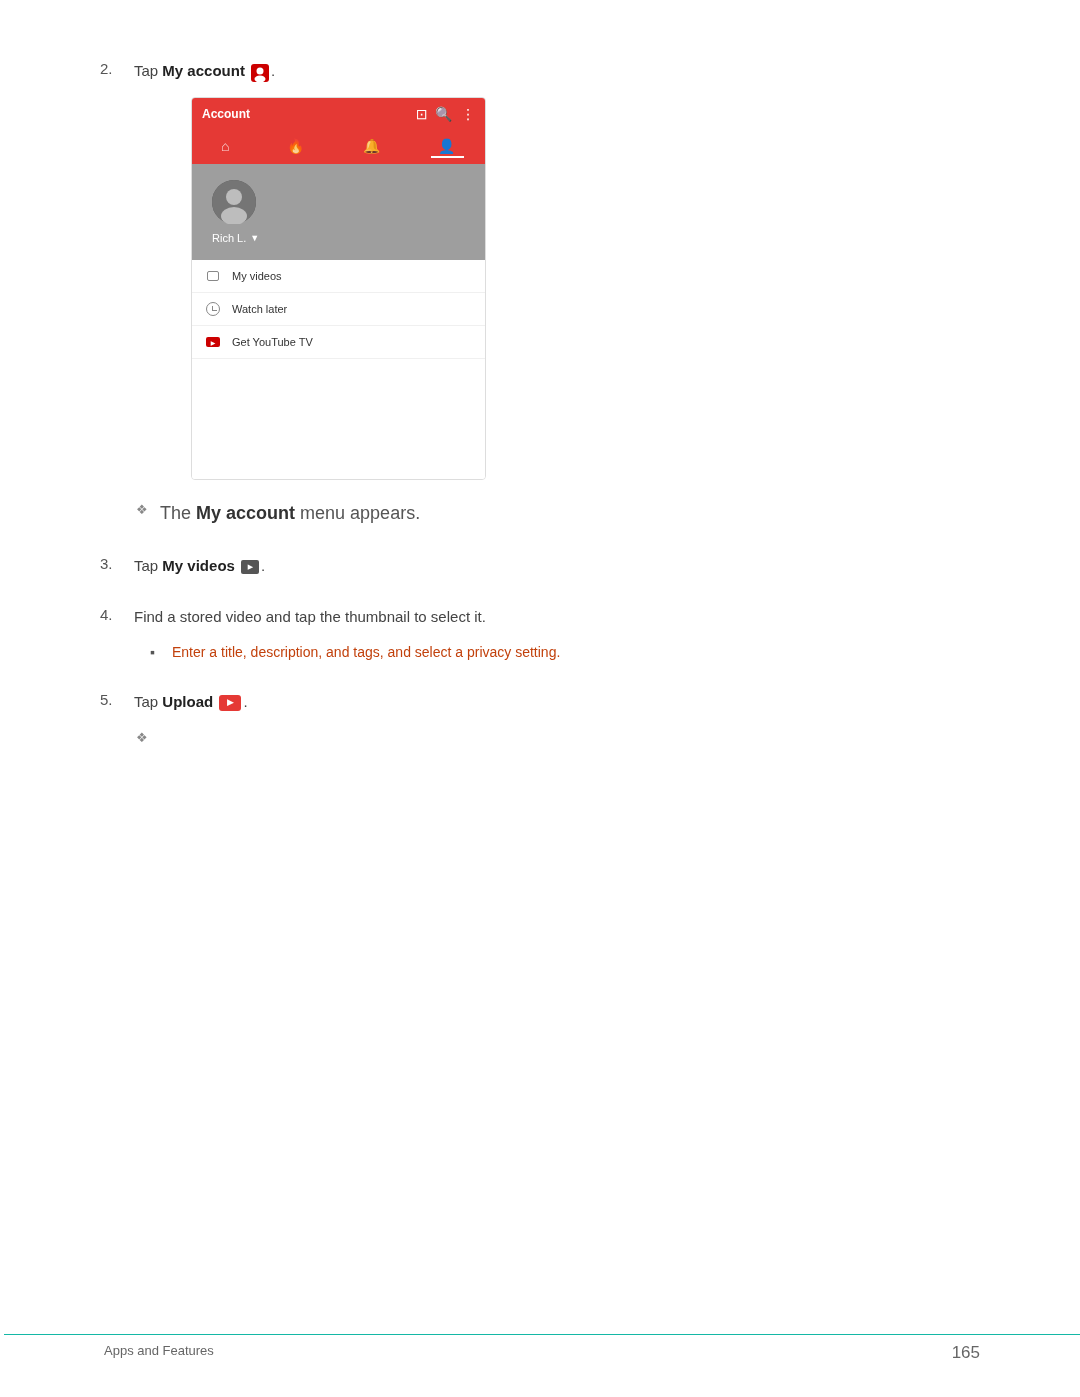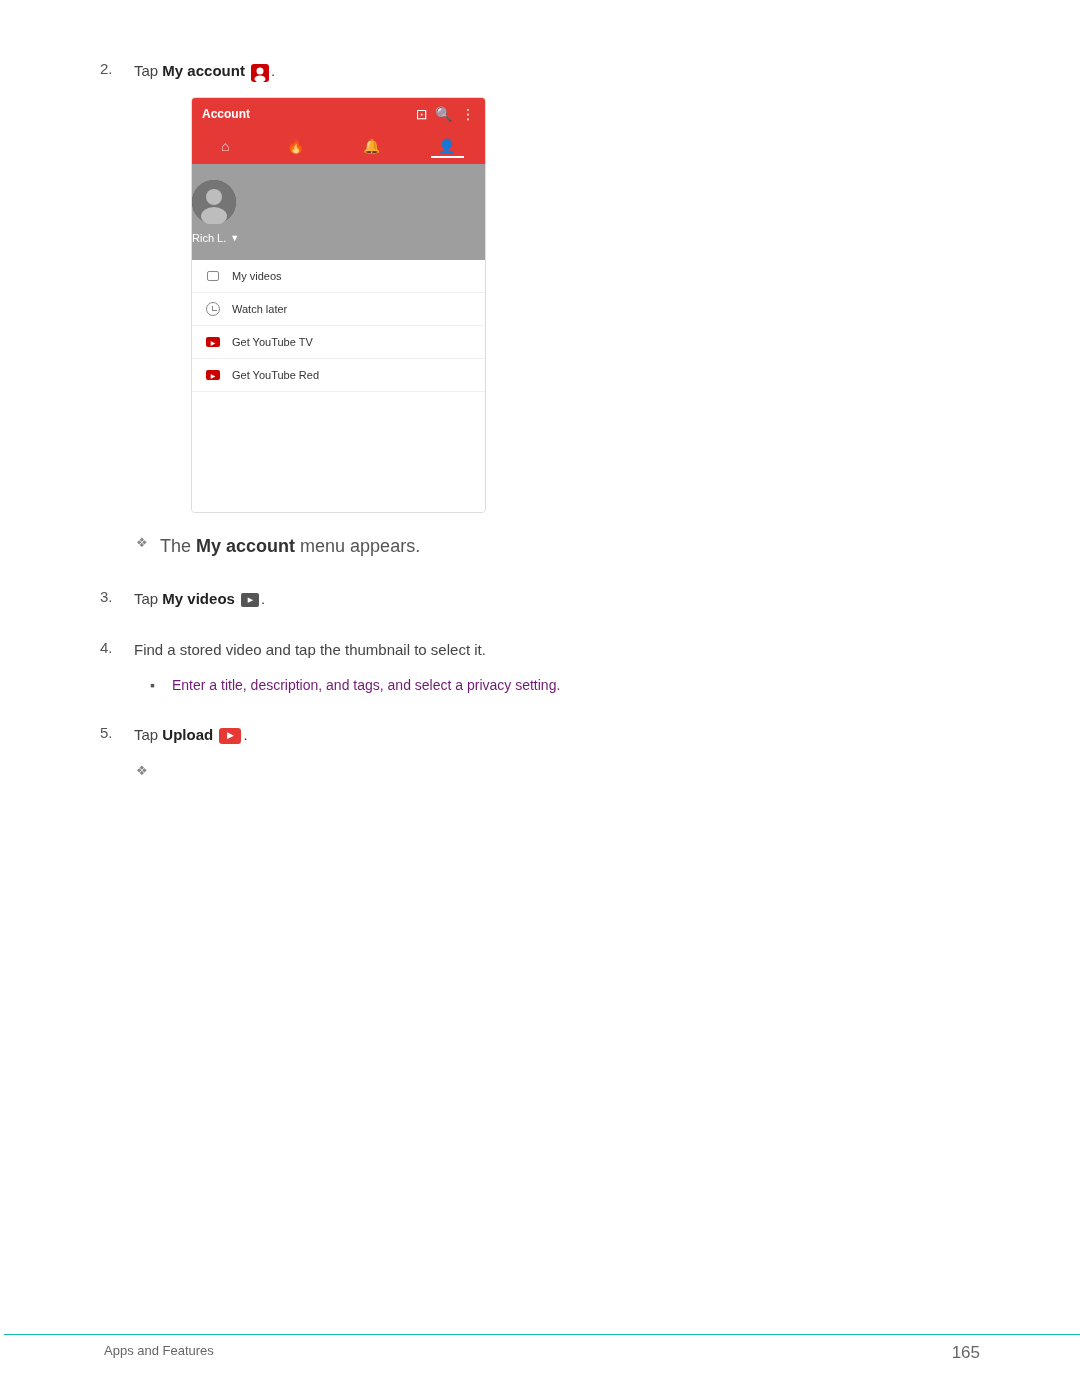--- a/index.html
+++ b/index.html
@@ -93,21 +93,21 @@
 
     .bullet-dot {
       color: #555;
       font-size: 14px;
       margin-top: 2px;
       min-width: 12px;
     }
 
     .bullet-text {
       font-size: 14px;
-      color: #701a75;
+      color: #c2410c;
       line-height: 1.5;
     }
 
     
     .screenshot-container {
       margin-left: 55px;
       margin-bottom: 20px;
       width: 295px;
       border: 1px solid #ddd;
       border-radius: 4px;
@@ -156,21 +156,21 @@
     }
 
     .nav-icon.active {
       color: #fff;
       border-bottom: 2px solid #fff;
     }
 
     
     .profile-area {
       background: #9e9e9e;
-      padding: 16px 0;
+      padding: 16px 20px;
       display: flex;
       flex-direction: column;
       align-items: flex-start;
     }
 
     .avatar-circle {
       width: 44px;
       height: 44px;
       background: #555;
       border-radius: 50%;
@@ -400,26 +400,20 @@
               <div class="menu-icon-clock"></div>
             </div>
             <span class="menu-item-label">Watch later</span>
           </div>
           <div class="menu-item">
             <div class="menu-item-icon">
               <div class="menu-icon-yt"></div>
             </div>
             <span class="menu-item-label">Get YouTube TV</span>
           </div>
-          <div class="menu-item">
-            <div class="menu-item-icon">
-              <div class="menu-icon-yt"></div>
-            </div>
-            <span class="menu-item-label">Get YouTube Red</span>
-          </div>
 
           <div style="height: 120px;"></div>
         </div>
       </div>
     </div>
 
     <div class="note-item">
       <span class="note-diamond">❖</span>
       <span class="note-text">
         The <strong>My account</strong> menu appears.

